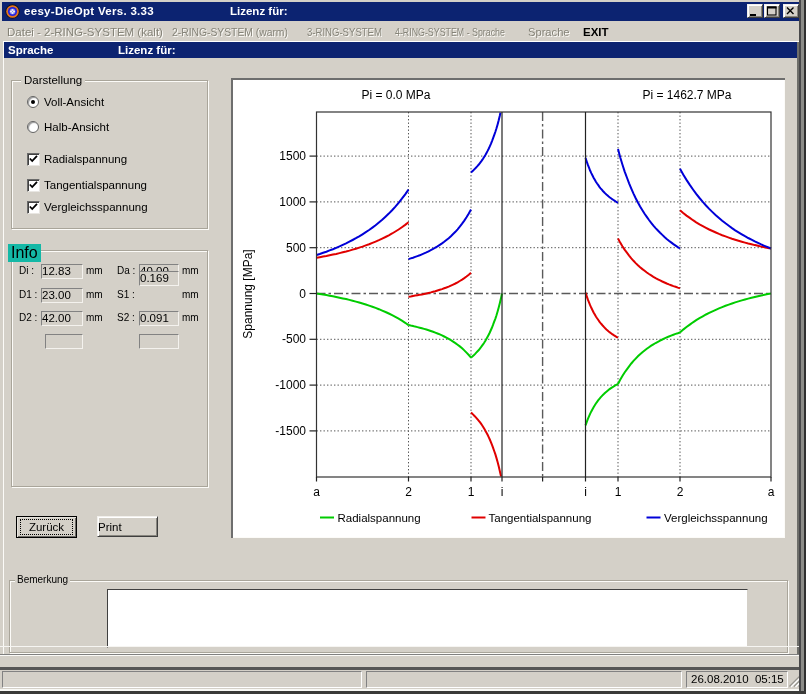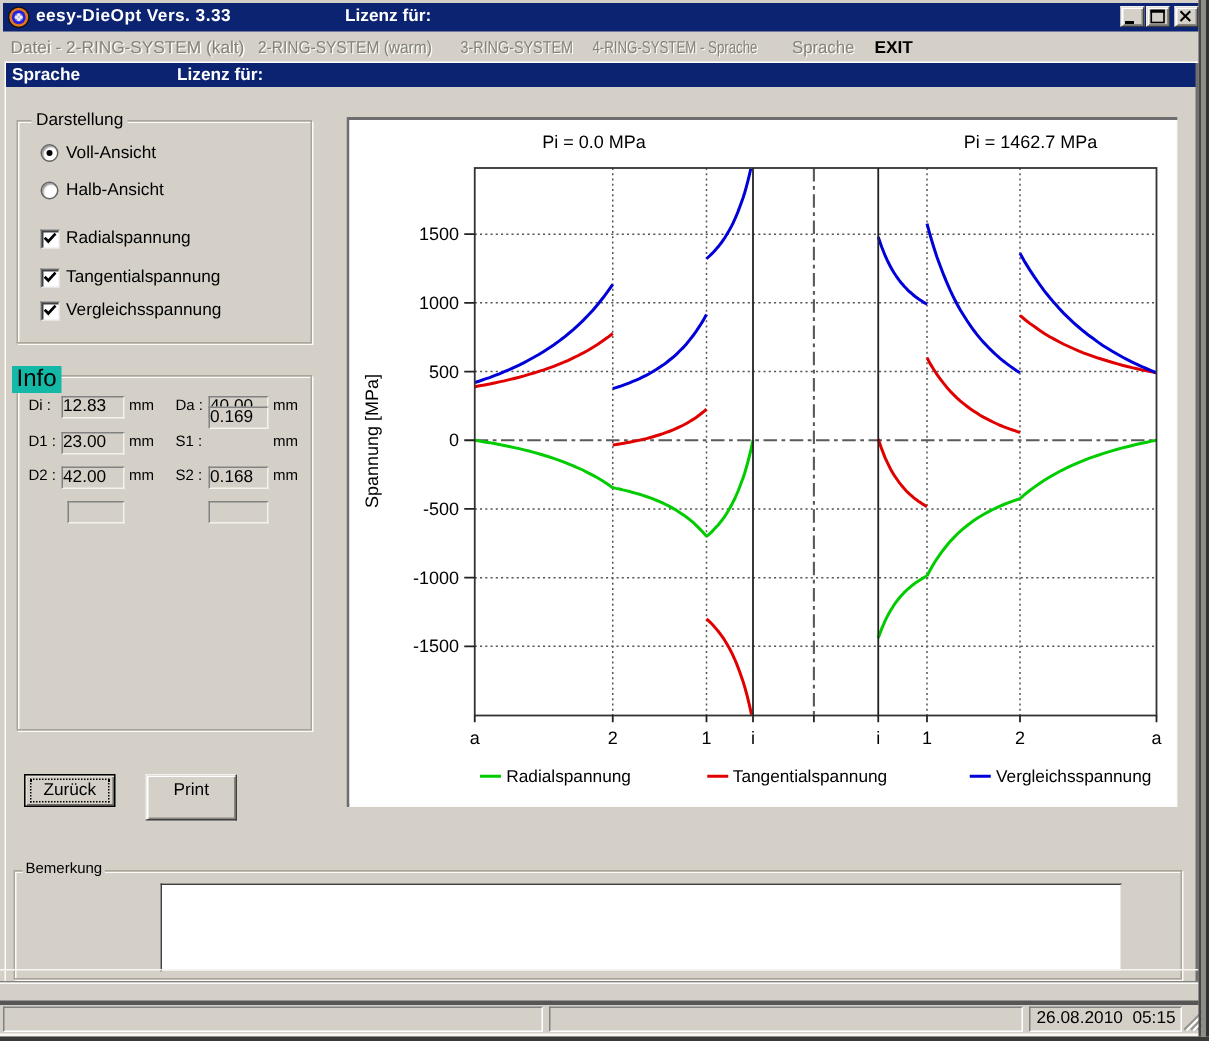--- a/index.html
+++ b/index.html
@@ -104,28 +104,28 @@
 <div class="flbl" style="left:19px;top:288.5px">D1 :</div>
 <div class="fld" style="left:41px;top:287.5px;width:42px">23.00</div>
 <div class="flbl" style="left:86px;top:288.5px">mm</div>
 <div class="flbl" style="left:117px;top:288.5px">S1 :</div>
 <div class="fld" style="left:139px;top:271px;width:40px">0.169</div>
 <div class="flbl" style="left:182px;top:288.5px">mm</div>
 <div class="flbl" style="left:19px;top:311.5px">D2 :</div>
 <div class="fld" style="left:41px;top:310.5px;width:42px">42.00</div>
 <div class="flbl" style="left:86px;top:311.5px">mm</div>
 <div class="flbl" style="left:117px;top:311.5px">S2 :</div>
-<div class="fld" style="left:139px;top:310.5px;width:40px">0.168</div>
+<div class="fld" style="left:139px;top:310.5px;width:40px">0.091</div>
 <div class="flbl" style="left:182px;top:311.5px">mm</div>
 <div class="fld" style="left:45px;top:333.5px;width:38px"></div>
 <div class="fld" style="left:139px;top:333.5px;width:40px"></div>
 
 <div class="abs" style="left:16px;top:516px;width:61px;height:22px;background:#d4d0c8;border:1px solid #000;box-shadow:inset 1px 1px 0 #e6e3dd,inset -1px -1px 0 #6c6a66"></div>
 <div class="abs" style="left:20px;top:519px;width:53px;height:16px;border:1px dotted #000;text-align:center;font-size:11.5px;line-height:15px">Zurück</div>
-<div class="abs btn" style="left:97px;top:516px;width:61px;height:31px;text-align:center;font-size:11.5px;line-height:20px">Print</div>
+<div class="abs btn" style="left:97px;top:516px;width:61px;height:21px;font-size:11.5px;line-height:20px">Print</div>
 <svg class="abs" style="left:231px;top:78px" width="554" height="460" viewBox="231 78 554 460" font-family="Liberation Sans, sans-serif">
 <rect x="231" y="78" width="554" height="460" fill="#6e6e6e"></rect>
 <rect x="233" y="80" width="552" height="458" fill="#fff"></rect>
 <path d="M233 538 L785 538 L785 80" fill="none" stroke="#fcfbf8" stroke-width="2"></path>
 <rect x="233" y="80" width="550" height="456" fill="#fff"></rect>
 <text x="396" y="98.5" font-size="12" text-anchor="middle" fill="#000">Pi = 0.0 MPa</text>
 <text x="687" y="98.5" font-size="12" text-anchor="middle" fill="#000">Pi = 1462.7 MPa</text>
 <text x="251" y="293" font-size="12" text-anchor="middle" fill="#000" transform="rotate(-90 252 293)">Spannung [MPa]</text>
 <line x1="408.5" y1="112" x2="408.5" y2="477" stroke="#555" stroke-width="1" stroke-dasharray="1.4 2.1"></line>
 <line x1="471" y1="112" x2="471" y2="477" stroke="#555" stroke-width="1" stroke-dasharray="1.4 2.1"></line>

